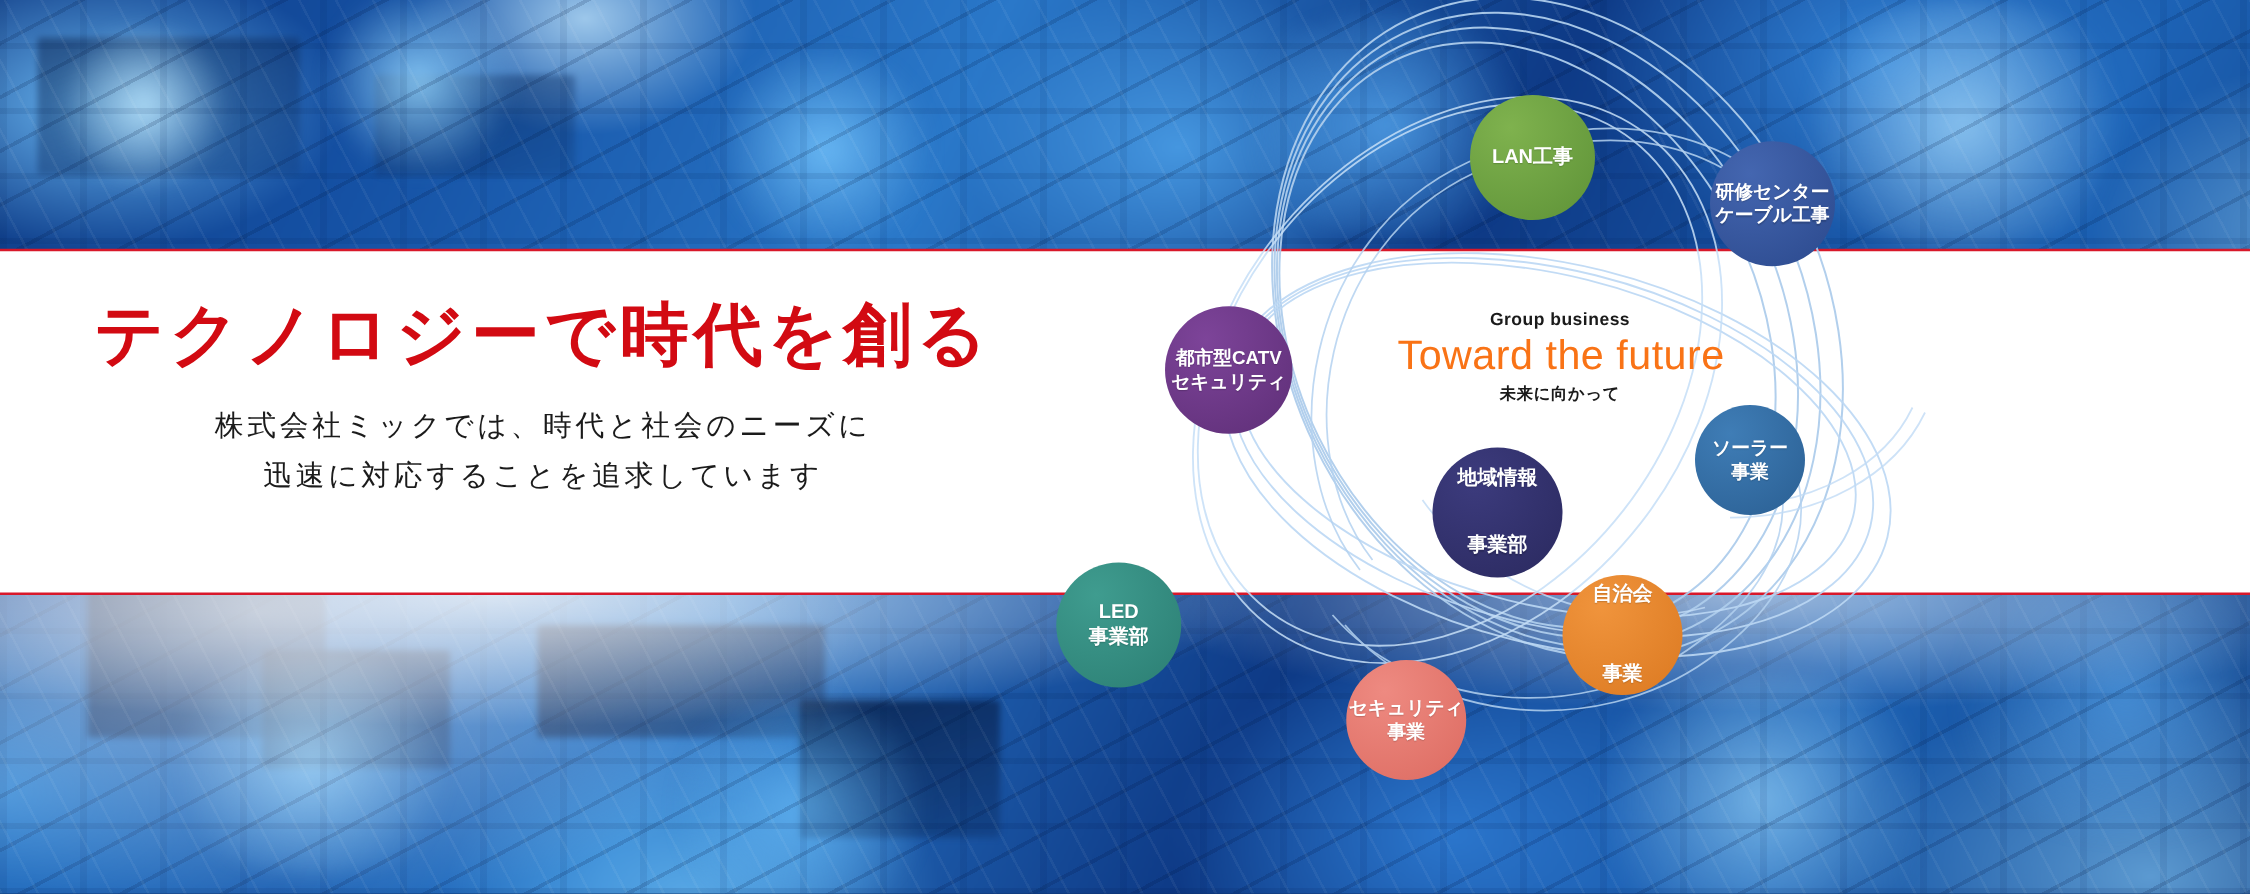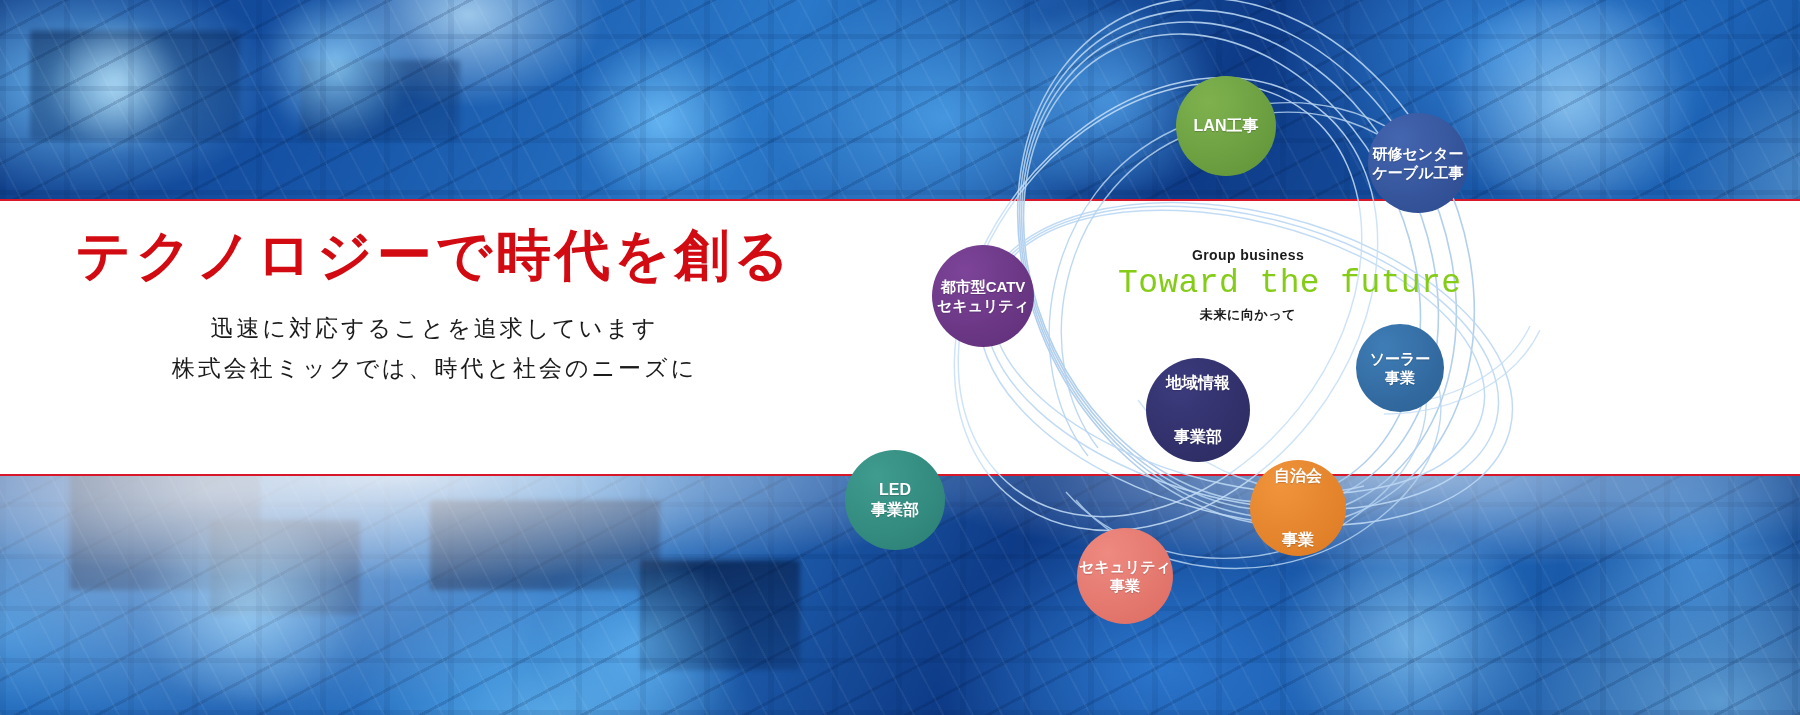--- a/index.html
+++ b/index.html
@@ -92,21 +92,21 @@
   }
   .glow-left {
     position:absolute; left:-120px; top:430px; width:820px; height:300px;
     background: radial-gradient(ellipse at 40% 20%, rgba(255,255,255,.55), rgba(255,255,255,0) 70%);
     z-index:3; pointer-events:none;
   }
 
   
   .copy {
     position: absolute;
-    left: 0; top: 224px; width: 845px;
+    left: 0; top: 236px; width: 845px;
     z-index: 7;
     text-align: center;
     padding-left: 24px;
   }
   .headline {
     font-family: "Liberation Serif", "DejaVu Serif", serif;
     font-weight: 700;
     font-size: 55px;
     letter-spacing: 4px;
     color: #d20a12;
@@ -139,24 +139,23 @@
     width: 260px;
     text-align: center;
     z-index: 9;
   }
   .center-eyebrow {
     font-size: 14px; font-weight: 700; color: #1a1a1a;
     letter-spacing: .4px; line-height: 1.1;
   }
   .center-title {
     margin-top: 2px;
-    font-size: 33px; font-weight: 400; color: #84cc16;
+    font-size: 33px; font-weight: 400; color: #f97316;
     letter-spacing: .4px; line-height: 1.15;
     white-space: nowrap;
-    font-family: Liberation Mono, monospace;
   }
   .center-jp {
     margin-top: 3px;
     font-size: 13px; font-weight: 700; color: #1a1a1a;
     letter-spacing: .6px;
   }
 
   
   .bubble {
     position: absolute;
@@ -203,22 +202,22 @@
   <div class="feather-top"></div>
   <div class="white-band"></div>
   <div class="rule top"></div>
   <div class="rule bottom"></div>
   <div class="feather-bottom"></div>
   <div class="glow-left"></div>
 
   <div class="copy">
     <div class="headline">テクノロジーで時代を創る</div>
     <div class="sub">
+      <div>株式会社ミックでは、時代と社会のニーズに</div>
       <div>迅速に対応することを追求しています</div>
-      <div>株式会社ミックでは、時代と社会のニーズに</div>
     </div>
   </div>
 
   <div class="diagram">
     <svg viewBox="0 0 970 715" preserveAspectRatio="none">
       <g fill="none" stroke="#aecdec" stroke-width="1.6" opacity=".95">
         <ellipse cx="392" cy="268" rx="186" ry="244" transform="rotate(-26 392 268)"></ellipse>
         <ellipse cx="400" cy="266" rx="196" ry="254" transform="rotate(-26 400 266)"></ellipse>
         <ellipse cx="408" cy="264" rx="206" ry="264" transform="rotate(-26 408 264)"></ellipse>
         <ellipse cx="416" cy="262" rx="216" ry="274" transform="rotate(-26 416 262)"></ellipse>

